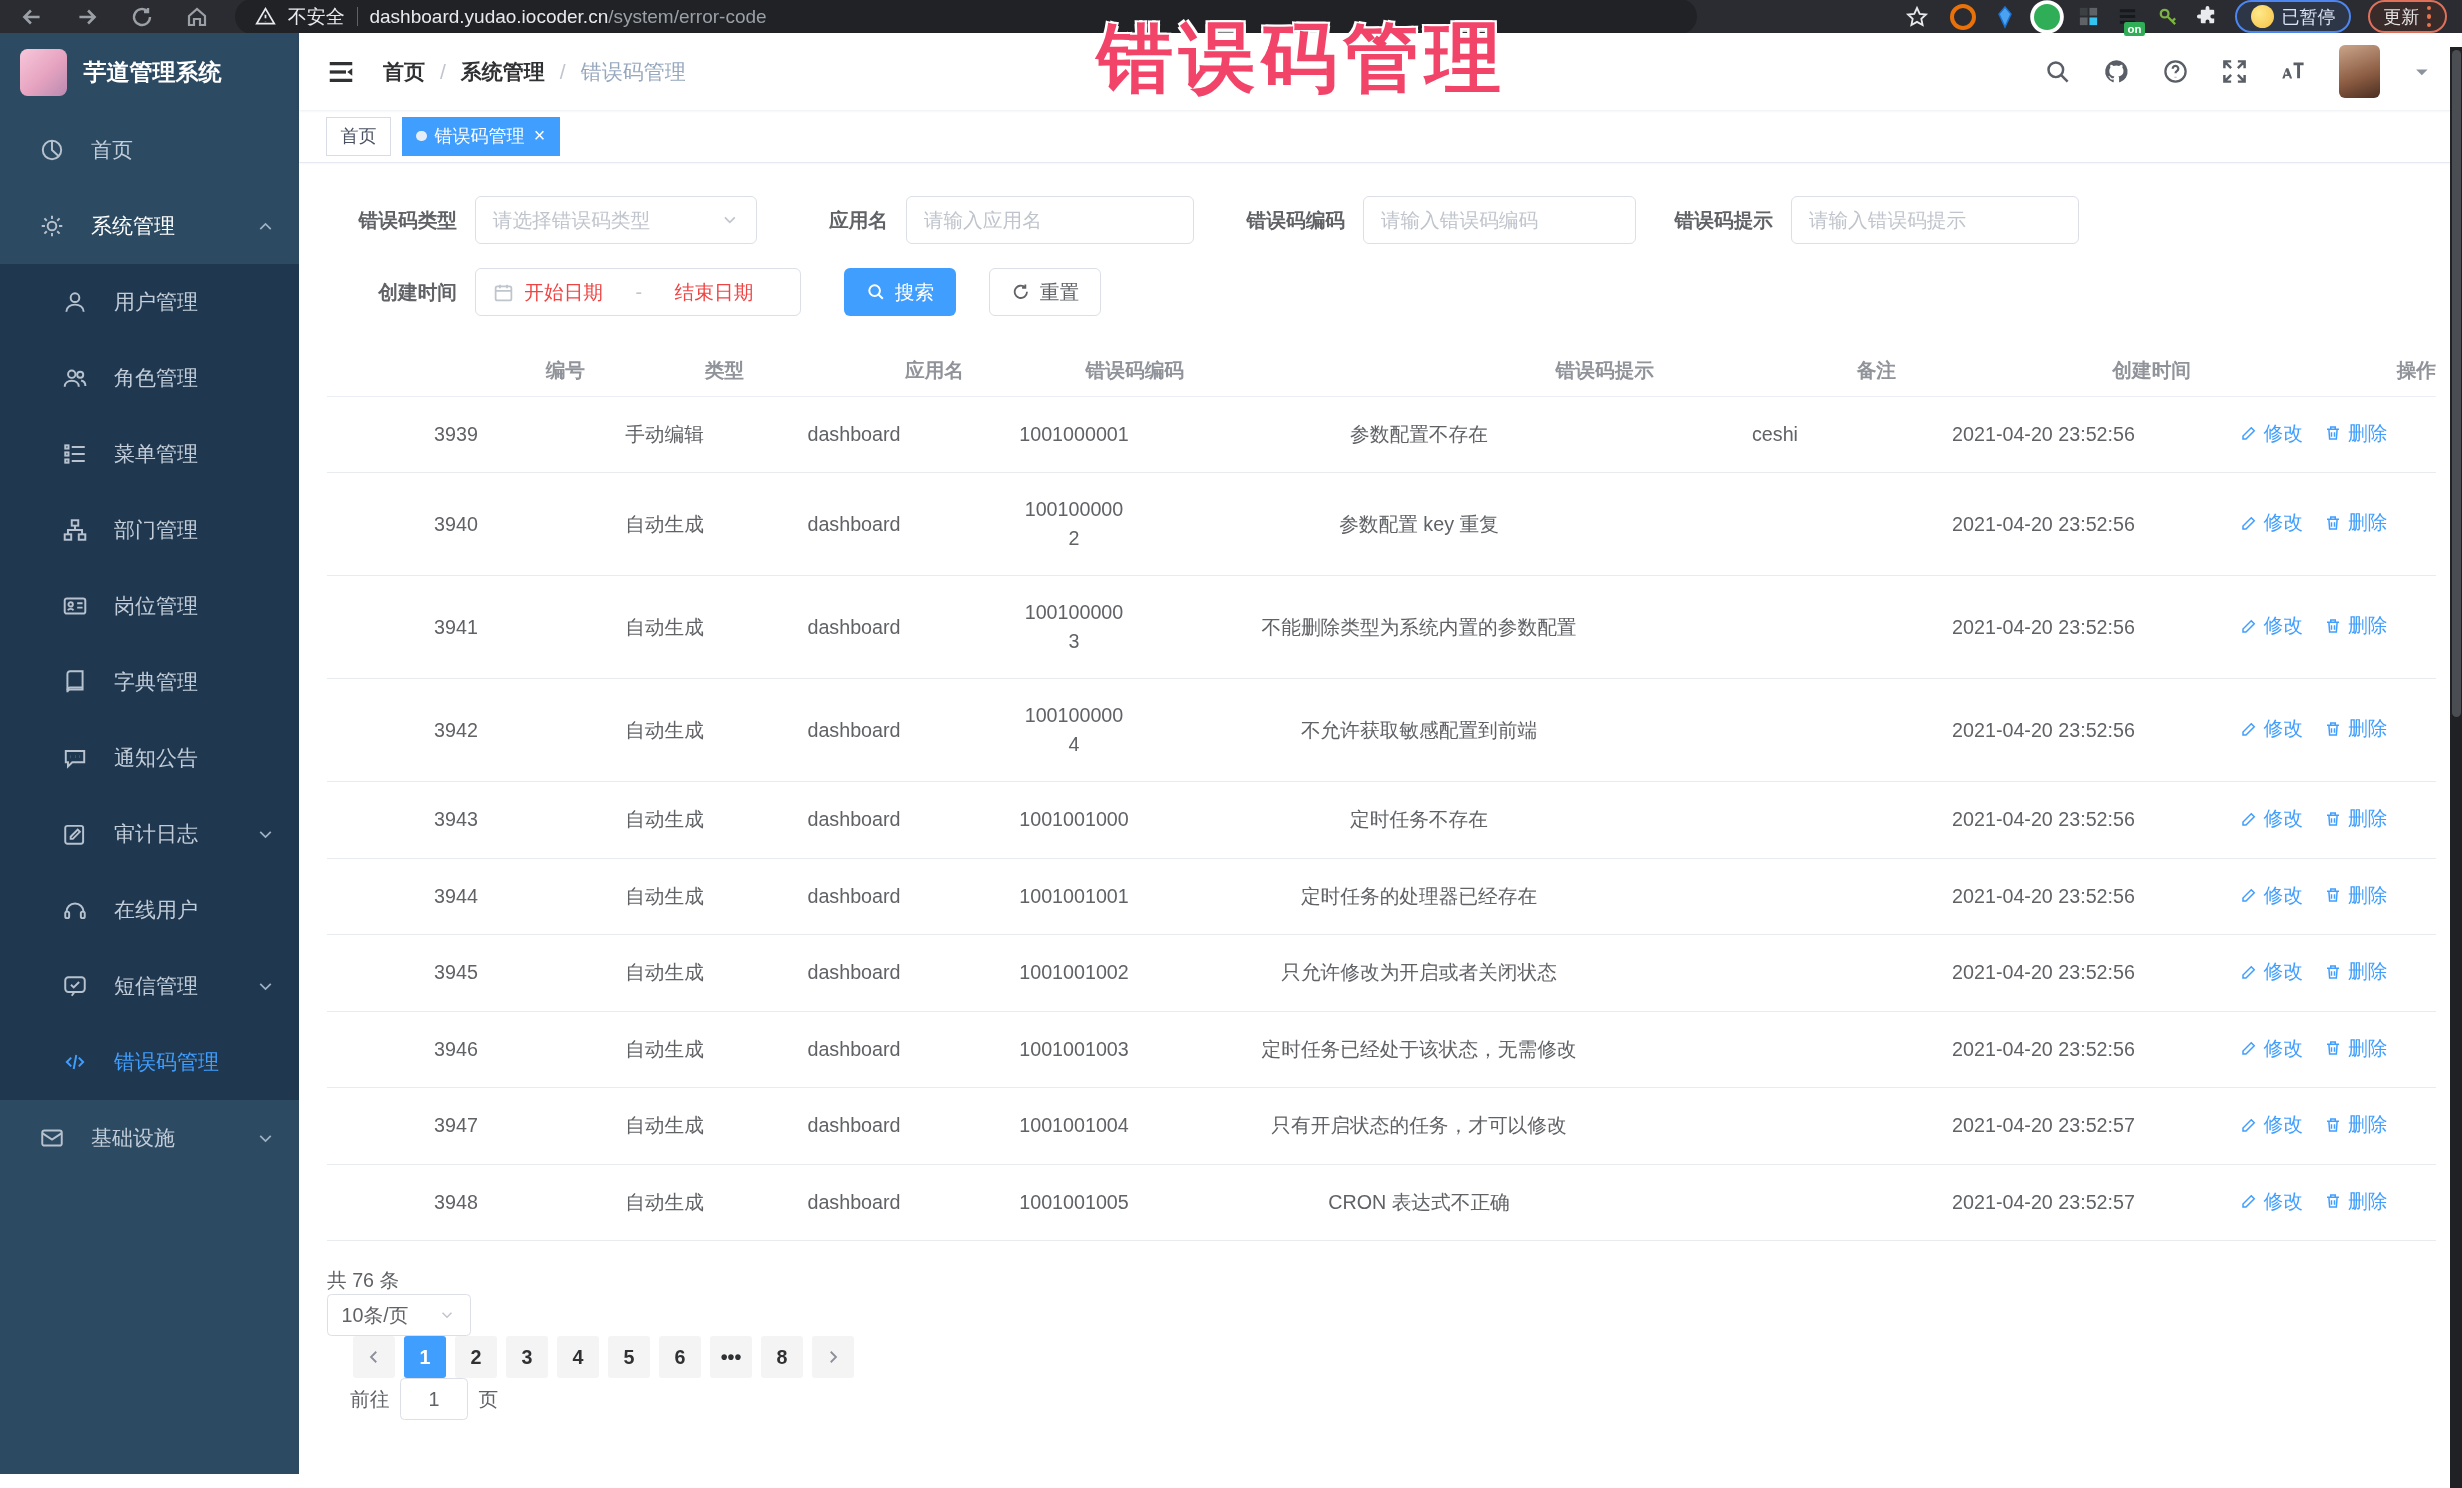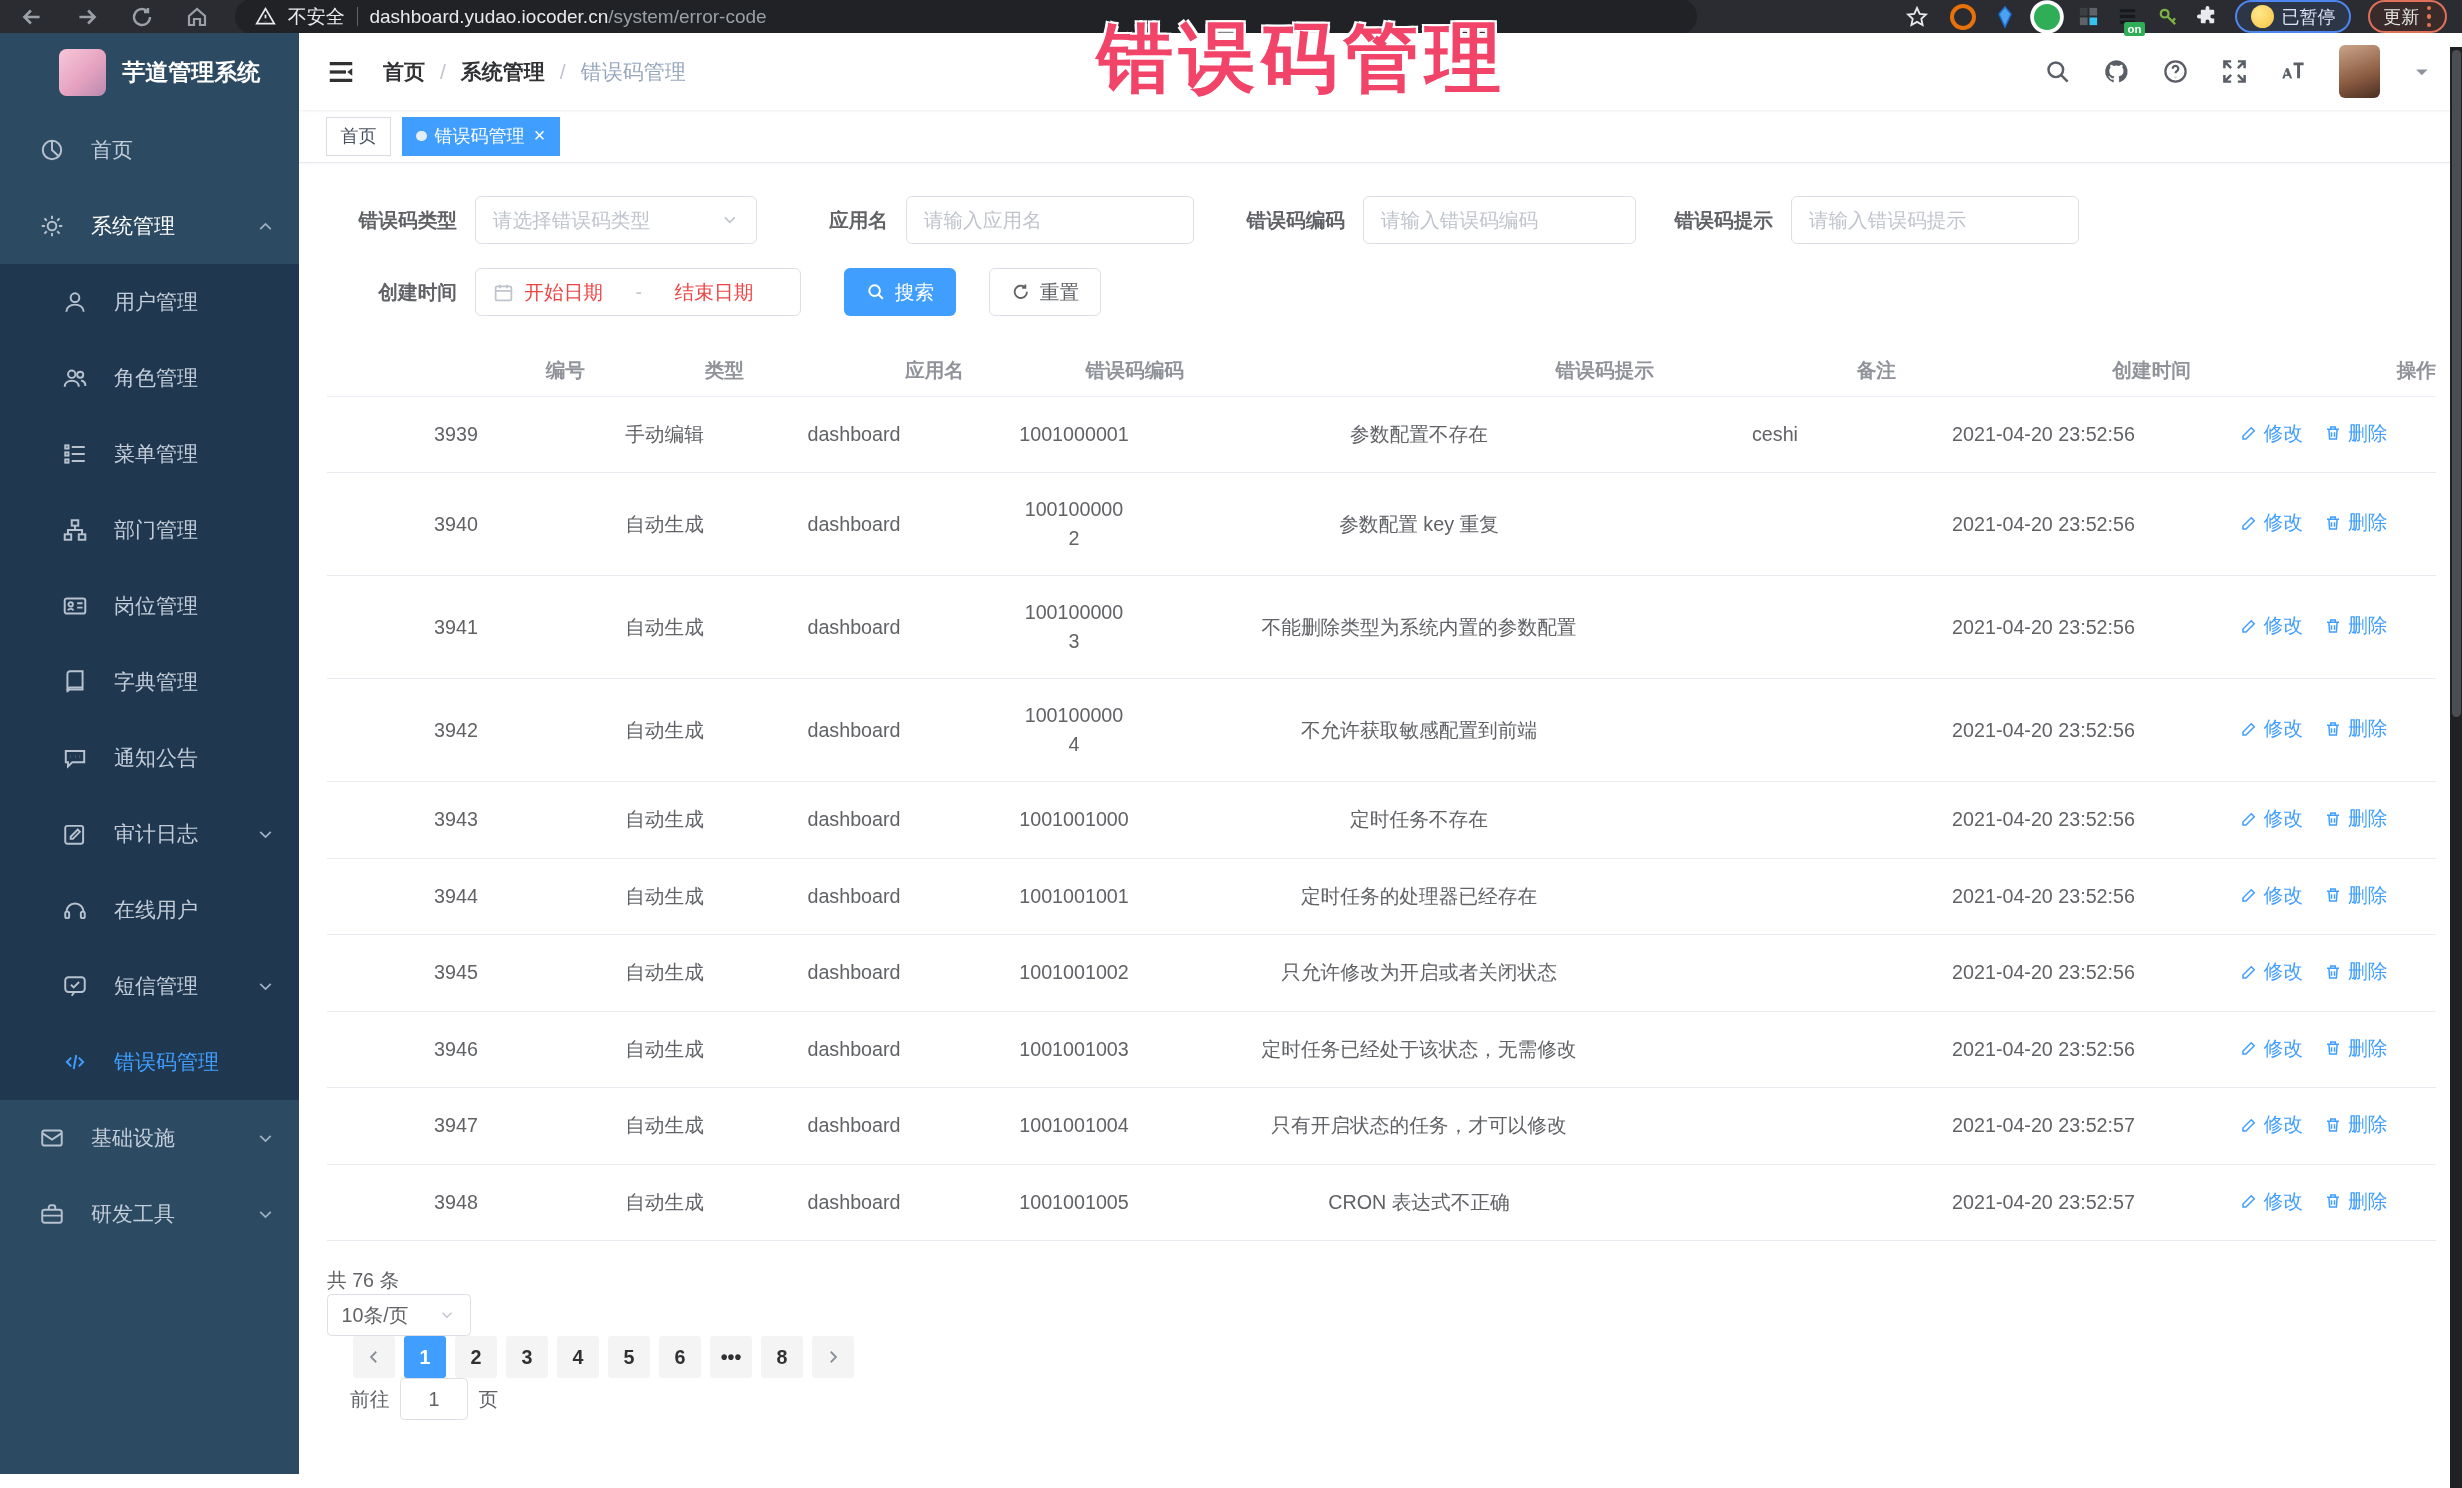--- a/index.html
+++ b/index.html
@@ -19,21 +19,21 @@
   .chip { height:33px; border-radius:16.7px; display:flex; align-items:center; gap:7.6px; padding:0 13.6px; font-size:18px; }
   .chip-paused { border:2.3px solid #4d86f0; background:#2c3647; color:#dbe4f5; }
   .chip-update { border:2.3px solid #e0705a; background:#3a2b2b; color:#e5e5e5; }
   .emoji-face { width:23px; height:23px; border-radius:50%; background:radial-gradient(circle at 35% 35%, #ffe88a, #f6c244); }
   .menu-dots { display:flex; flex-direction:column; gap:3.8px; }
   .menu-dots i { width:4.5px; height:4.5px; border-radius:50%; background:#e8744f; }
 
   
   .app { display:flex; height:1441px; }
   .sidebar { width:299px; flex:0 0 299px; background:#2c4a62; color:#c3cdd9; overflow:hidden; }
-  .logo { height:79px; display:flex; align-items:center; padding-left:19.7px; gap:16.7px;justify-content:center; }
+  .logo { height:79px; display:flex; align-items:center; padding-left:19.7px; gap:16.7px; }
   .logo-img { width:47px; height:47px; border-radius:7.6px; background:linear-gradient(135deg,#f7c7d9 0%,#e6a3c0 55%,#b98ab0 100%); }
   .logo-title { font-size:23px; font-weight:bold; color:#fff; }
   .menu { display:flex; flex-direction:column; }
   .menu-item { height:76px; display:flex; align-items:center; padding:0 23px 0 39px; gap:26px; font-size:21px; cursor:pointer; }
   .menu-item.lvl2 { padding-left:62px; background:#1f3850; }
   .menu-item .mi-icon { width:26px; height:26px; color:#b7c2ce; flex:0 0 auto; }
   .menu-item .mi-label { white-space:nowrap; }
   .menu-item .mi-arrow { margin-left:auto; color:#9fb2c4; }
   .menu-item.expanded .mi-label { color:#fff; }
   .menu-item.active .mi-label { color:#409eff; }
@@ -352,34 +352,20 @@
           <span class="mi-label">错误码管理</span>
         </div>
         <div class="menu-item lvl1">
           <span class="mi-icon">
             <svg viewBox="0 0 24 24" width="26" height="26" fill="none" stroke="currentColor" stroke-width="1.8">
               <rect x="3" y="5" width="18" height="14" rx="2"></rect>
               <path d="M3 7.5l9 6 9-6"></path>
             </svg>
           </span>
           <span class="mi-label">基础设施</span>
-          <span class="mi-arrow">
-            <svg viewBox="0 0 24 24" width="21" height="21" fill="none" stroke="currentColor" stroke-width="2">
-              <path d="M6 9l6 6 6-6"></path>
-            </svg>
-          </span>
-        </div>
-        <div class="menu-item lvl1">
-          <span class="mi-icon">
-            <svg viewBox="0 0 24 24" width="26" height="26" fill="none" stroke="currentColor" stroke-width="1.8">
-              <rect x="3" y="8" width="18" height="12" rx="2"></rect>
-              <path d="M9 8V6a2 2 0 0 1 2-2h2a2 2 0 0 1 2 2v2M3 13.5h18"></path>
-            </svg>
-          </span>
-          <span class="mi-label">研发工具</span>
           <span class="mi-arrow">
             <svg viewBox="0 0 24 24" width="21" height="21" fill="none" stroke="currentColor" stroke-width="2">
               <path d="M6 9l6 6 6-6"></path>
             </svg>
           </span>
         </div>
       </nav>
   </aside>
 
   <div class="main">

